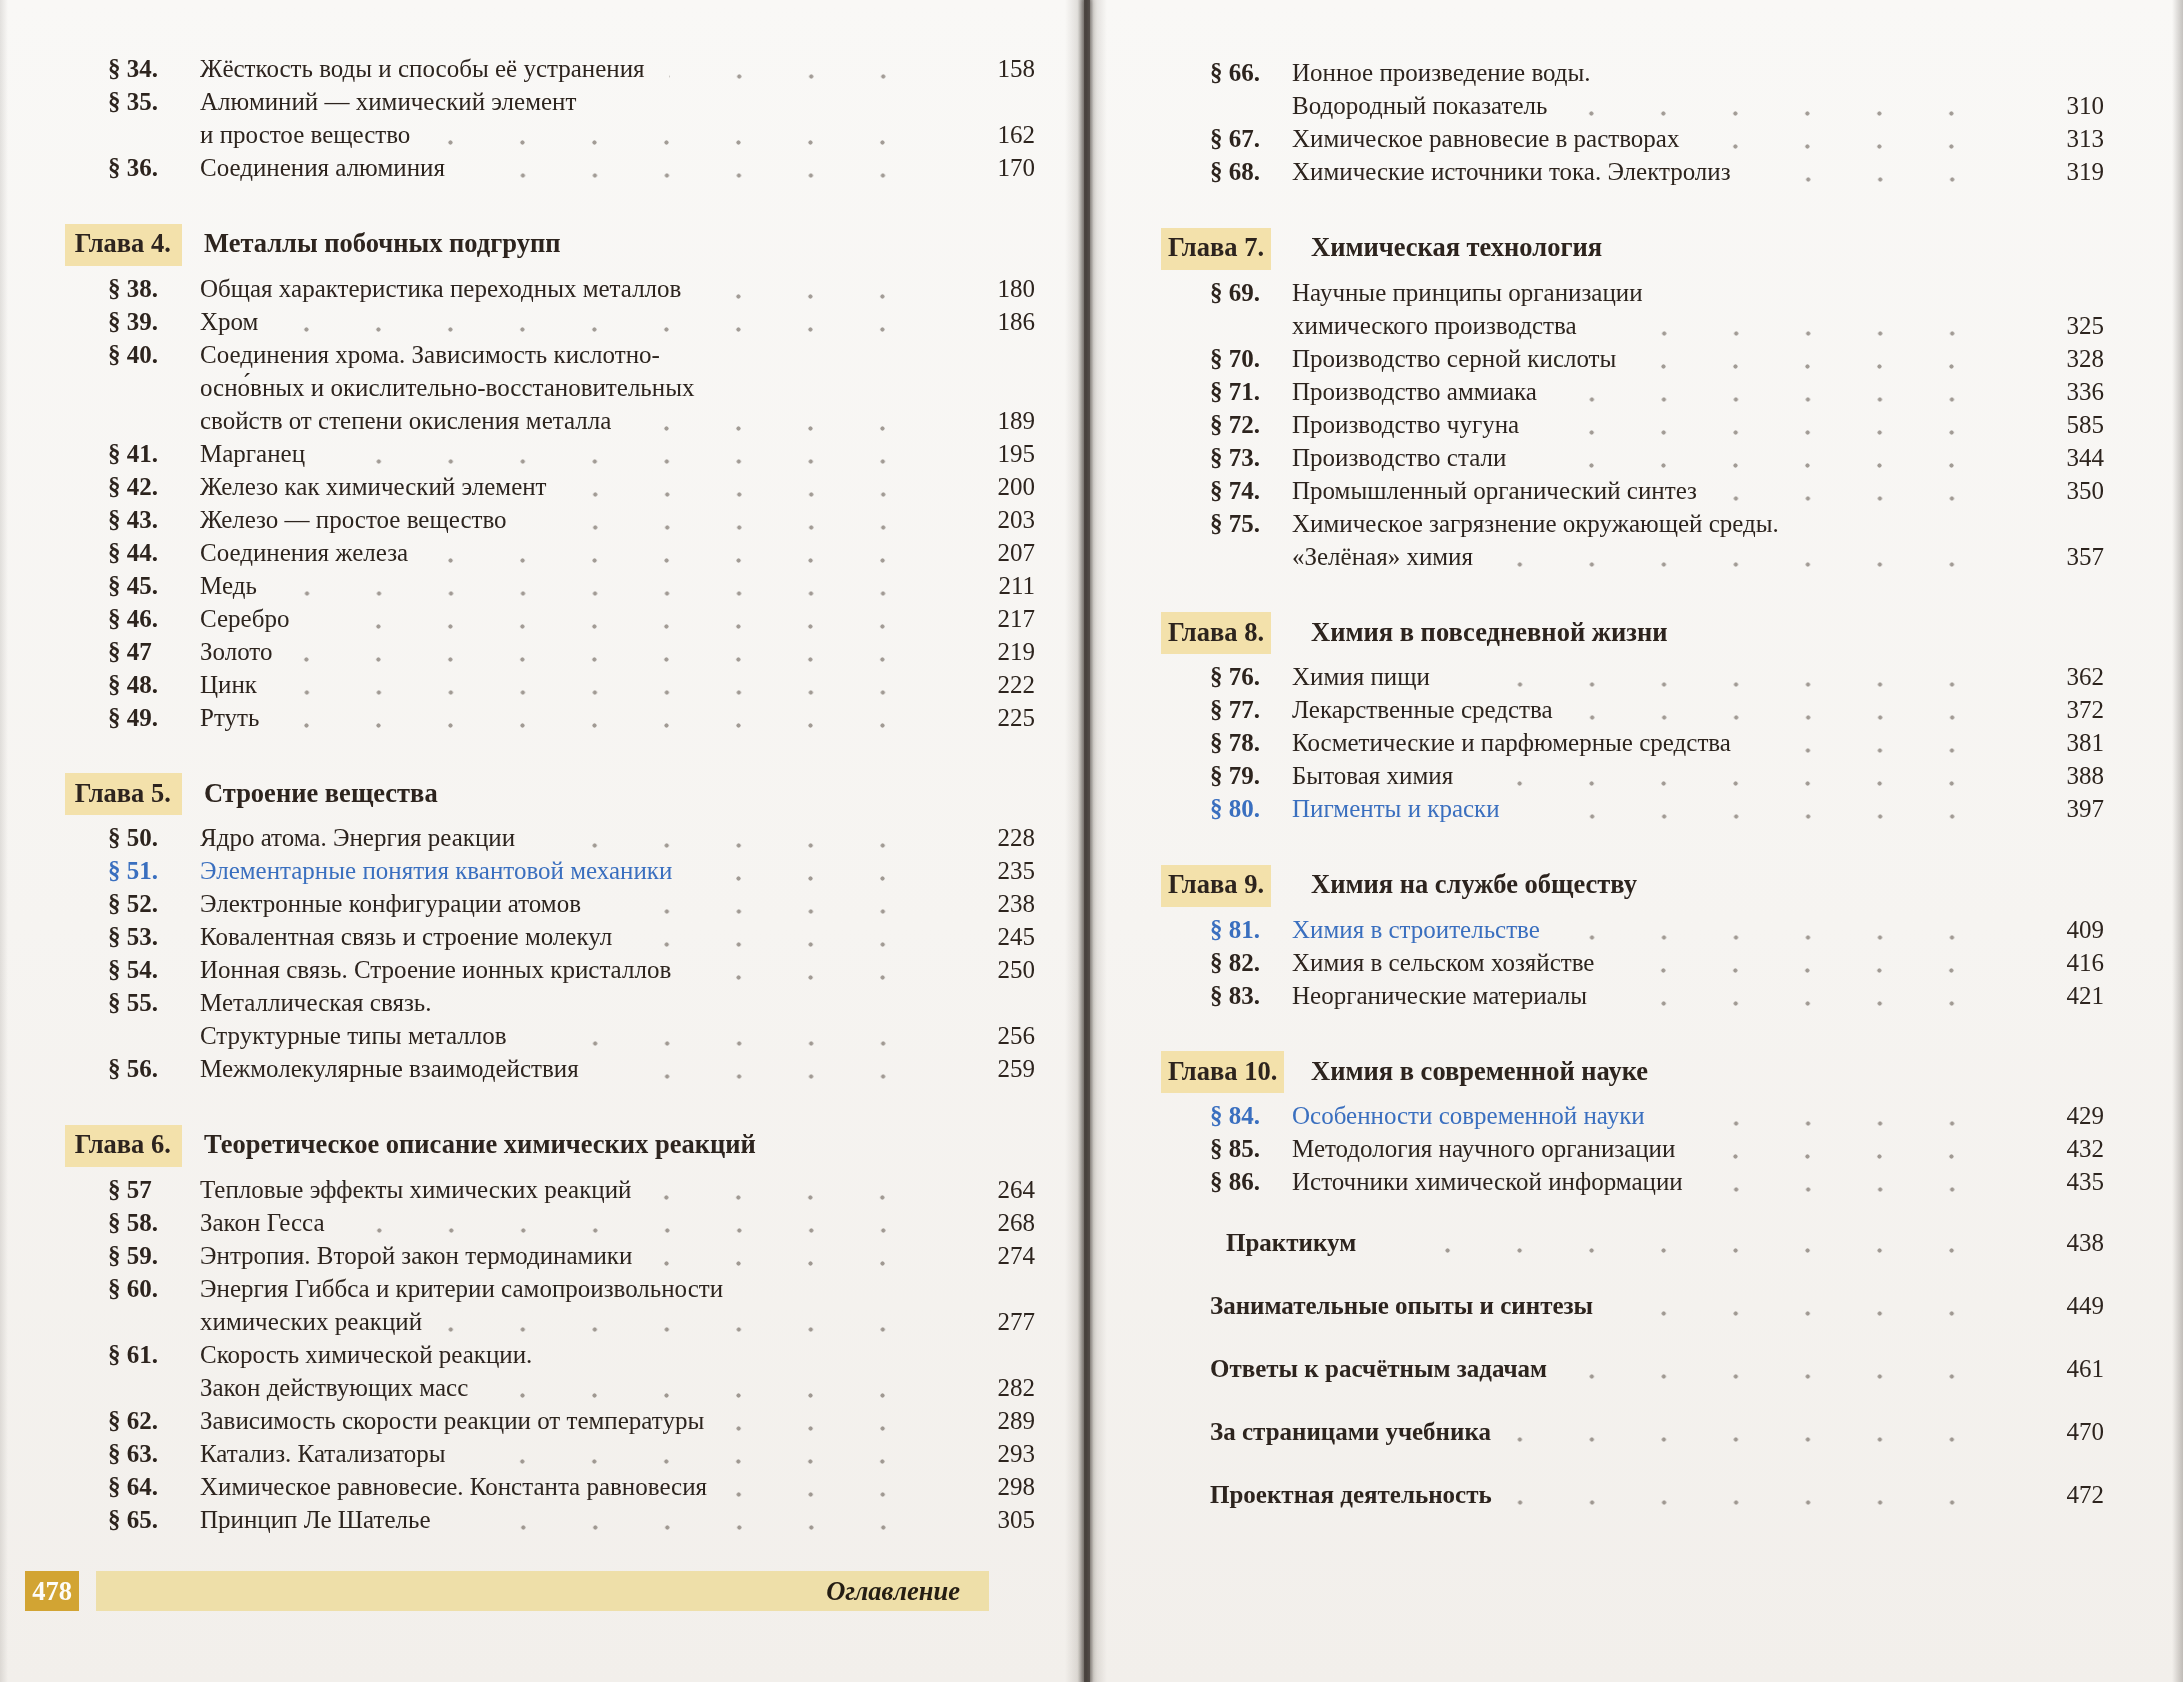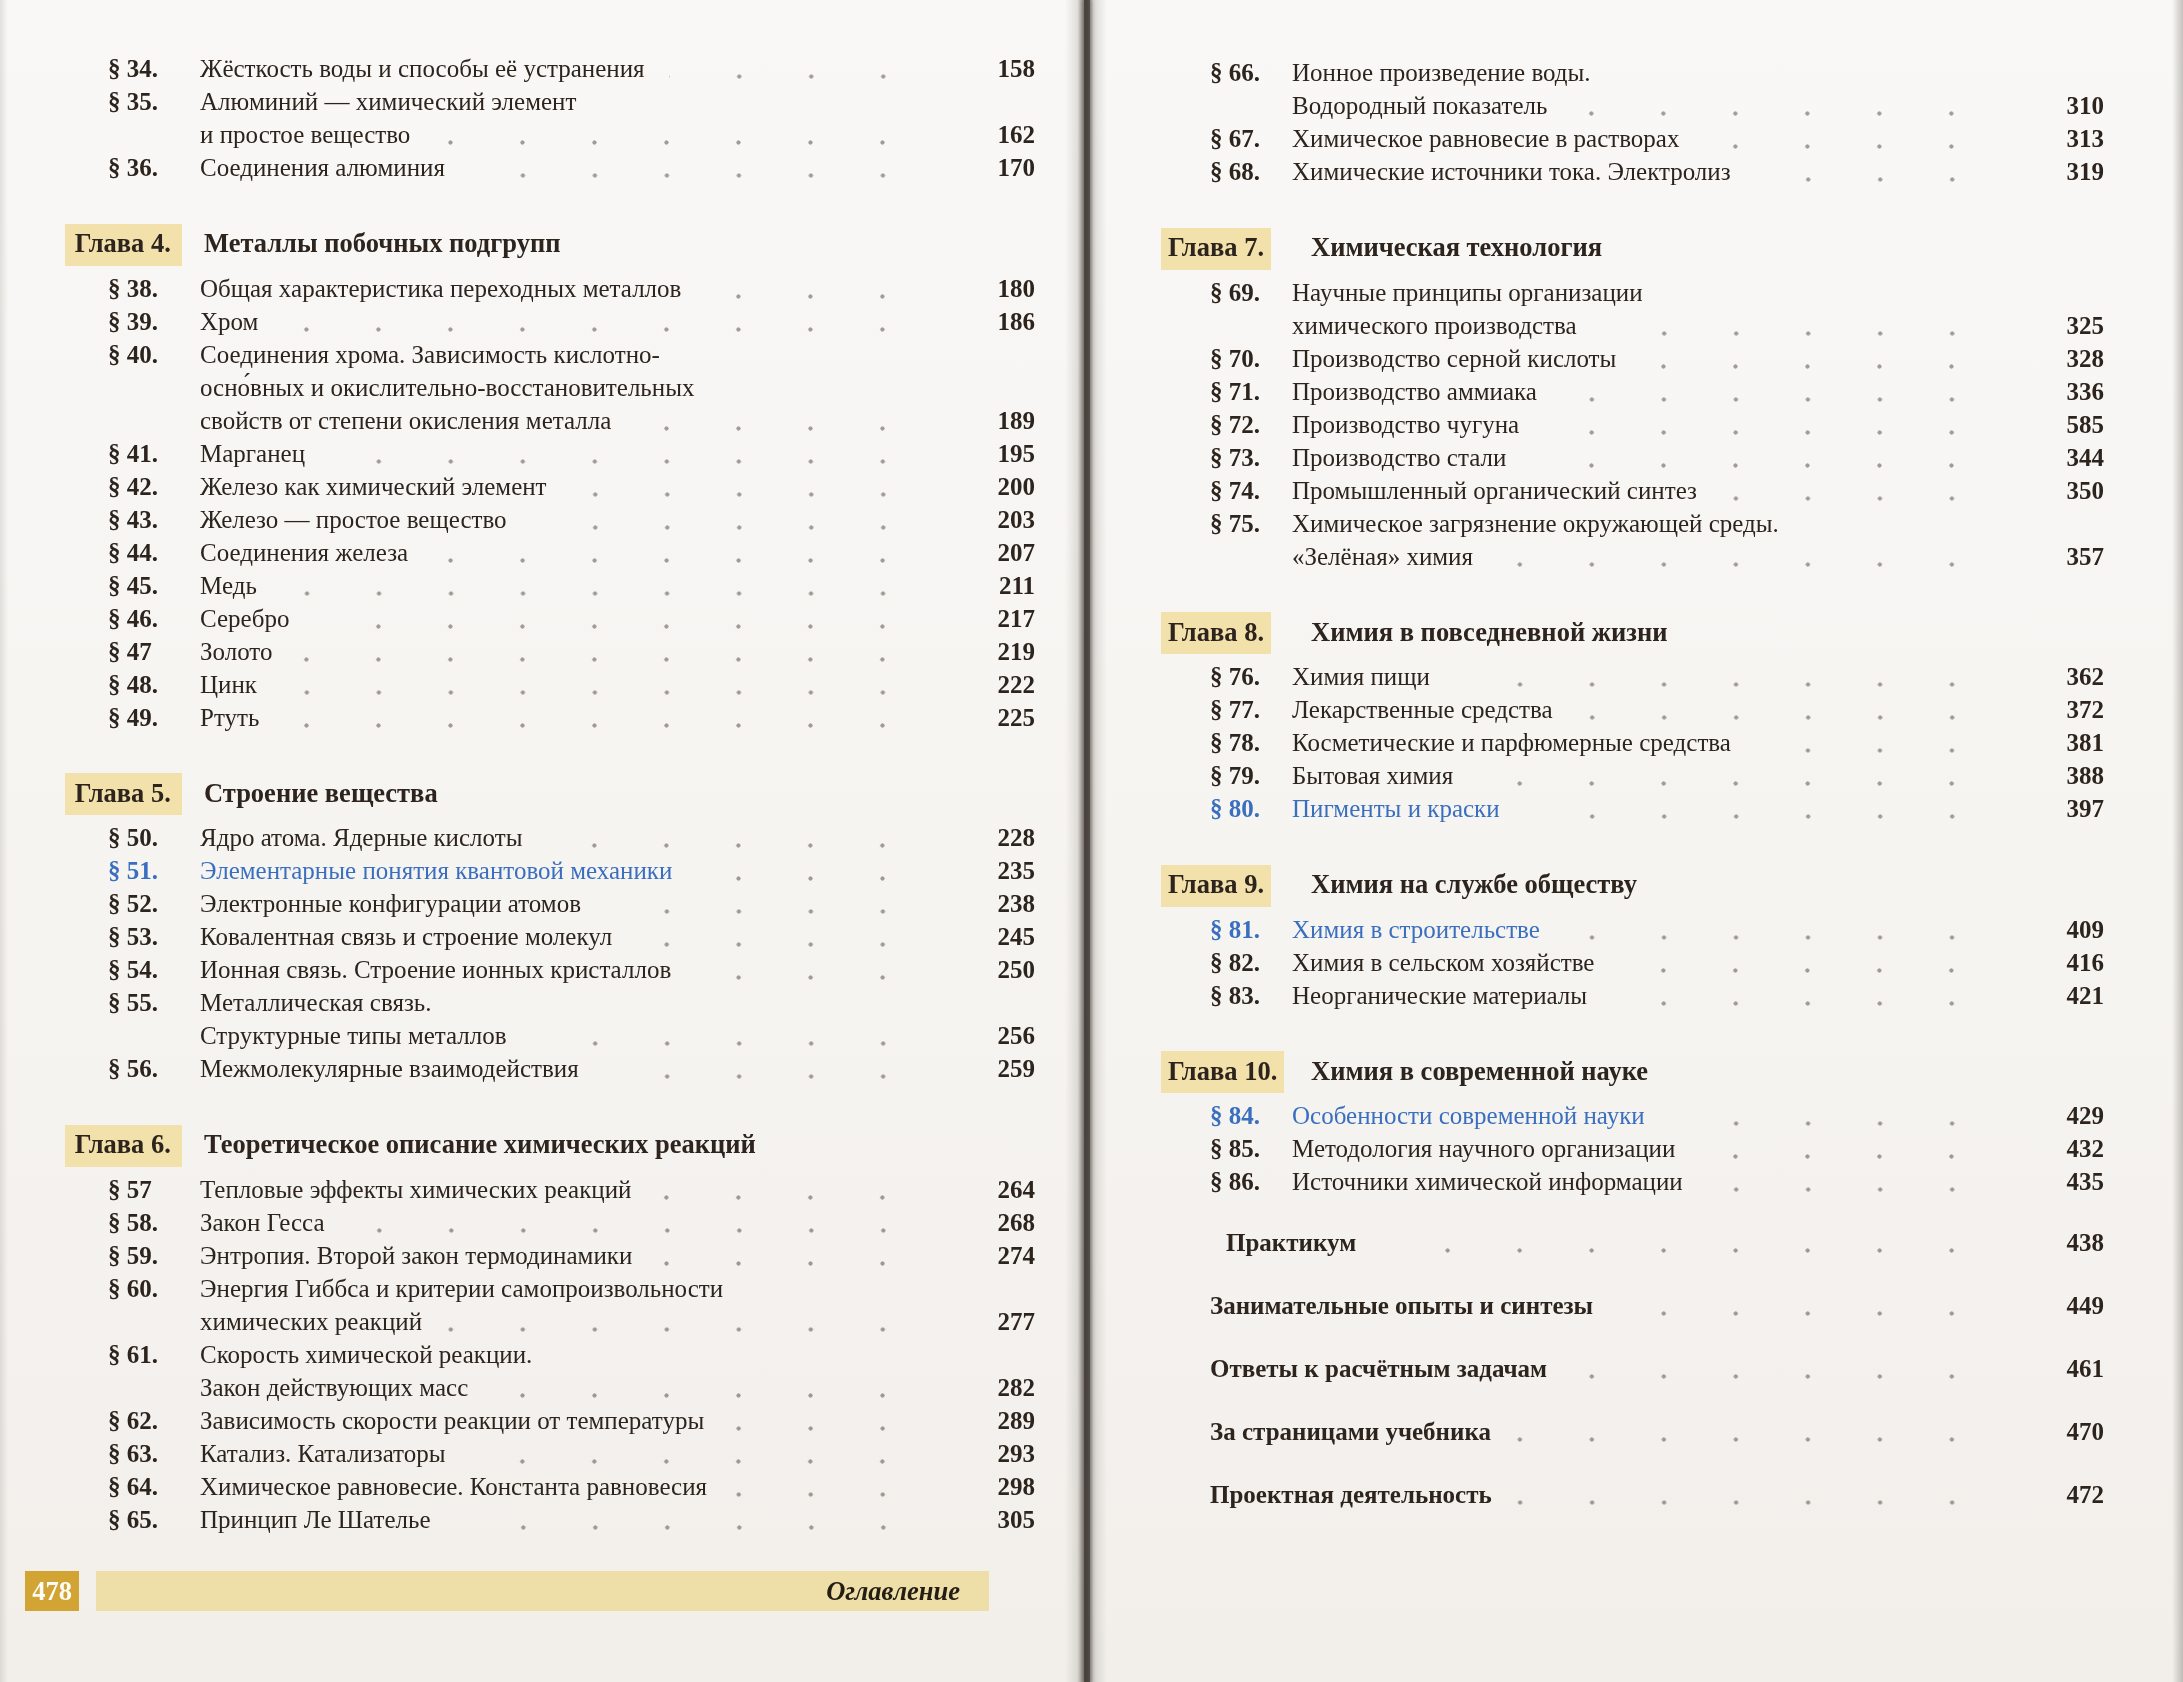--- a/index.html
+++ b/index.html
@@ -46,21 +46,21 @@
   .page-left .num{width:92px;}
   .page-right .num{width:82px;}
   .title{flex:0 1 auto;white-space:nowrap;}
   .accent .num,.accent .title{color:var(--accent,#3a6fbf);}
   .leader{
     flex:1 1 auto;min-width:25px;height:7px;align-self:flex-end;
     margin:0 16.7px 4.9px 24px;opacity:.75;
     background-image:radial-gradient(circle at 3.5px 3.5px,rgba(55,43,32,.6) 1.8px,transparent 2.4px);
     background-size:72px 7px;background-repeat:repeat-x;background-position:right bottom;
   }
-  .pageno{flex:0 0 auto;min-width:67px;text-align:right;font-weight:bold;}
+  .pageno{flex:0 0 auto;min-width:67px;text-align:right;font-weight:normal;}
 
   .chapter-row{position:relative;margin:42px 0 10.5px;font-size:26.5px;line-height:35px;font-weight:bold;}
   .chapter-label{
     position:absolute;top:-2.1px;background:var(--hl,#f3e1ab);
     padding:2.1px 11px 4.9px 9.8px;white-space:nowrap;
   }
   .page-left .chapter-label{left:-43px;}
   .page-right .chapter-label{left:-49px;padding:2.1px 7px 4.9px 7px;}
   .chapter-title{display:inline-block;}
   .page-left .chapter-title{margin-left:96px;}
@@ -222,21 +222,21 @@
         <span class="num">§ 49.</span>
         <span class="title">Ртуть</span>
         <span class="leader"></span>
         <span class="pageno">225</span>
       </div>
     </div>
     <div class="chapter-row"><span class="chapter-label">Глава 5.</span><span class="chapter-title">Строение вещества</span></div>
     <div class="entry">
       <div class="entry-line">
         <span class="num">§ 50.</span>
-        <span class="title">Ядро атома. Ядерные кислоты</span>
+        <span class="title">Ядро атома. Энергия реакции</span>
         <span class="leader"></span>
         <span class="pageno">228</span>
       </div>
     </div>
     <div class="entry accent">
       <div class="entry-line">
         <span class="num">§ 51.</span>
         <span class="title">Элементарные понятия квантовой механики</span>
         <span class="leader"></span>
         <span class="pageno">235</span>

